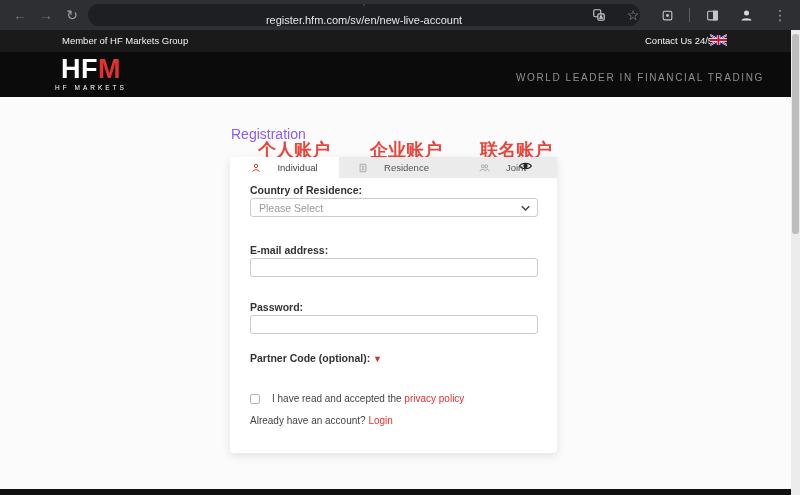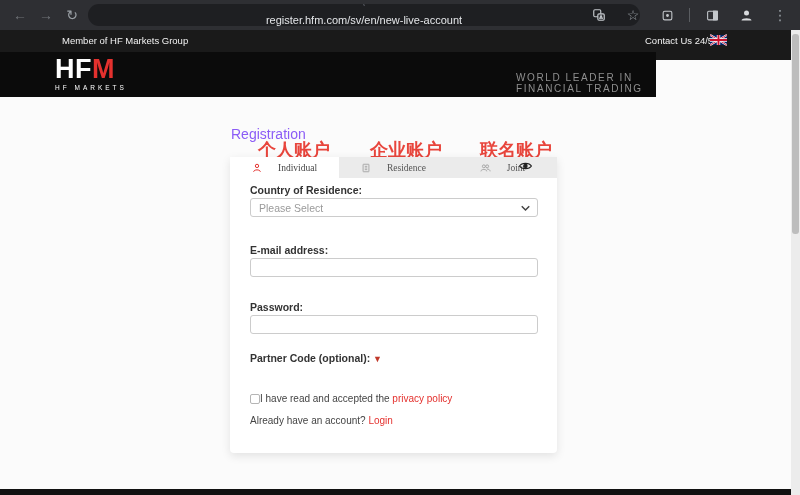--- a/index.html
+++ b/index.html
@@ -20,56 +20,56 @@
   .chrome-right { position:absolute; right:4px; top:0; height:30px;
     display:flex; align-items:center; gap:10px; padding-right:4px; }
   .vdiv { width:1px; height:14px; background:#5a5d61; }
 
   
   .topstrip { position:absolute; left:0; top:30px; width:791px; height:30px;
     background:#1a1a1a; color:#fff; }
   .member { position:absolute; left:62px; top:5px; font-size:9.5px; color:#f2f2f2; }
   .contact { position:absolute; left:645px; top:5px; font-size:9.5px; color:#f2f2f2; cursor:pointer; }
   .flag { position:absolute; left:710px; top:4px; width:17px; height:12px; cursor:pointer; }
-  .headband { position:absolute; left:0; top:52px; width:656px; height:45px; background:#0b0b0b; }
+  .headband { position:absolute; left:0; top:52px; width:791px; height:45px; background:#0b0b0b;text-align:center; }
   .logo { position:absolute; left:55px; top:4px; cursor:pointer; }
   .logo-main { font-size:27px; font-weight:800; letter-spacing:0.5px; line-height:27px; color:#fff; }
   .logo-m { color:#e4312e; }
   .logo-sub { font-size:6.5px; letter-spacing:3px; color:#fff; margin-top:1px; }
   .tagline { position:absolute; left:516px; top:20px; font-size:10px;
     letter-spacing:1.6px; color:#8f8f8f; }
 
   
   .content { position:absolute; left:0; top:97px; width:791px; height:392px; background:#fbfbfb; }
   .reg-title { position:absolute; left:231px; top:126px; font-size:14px; color:#8b5cf6; }
   .cn-note { position:absolute; top:138px; font-size:18px; font-weight:600;
     color:#e8453c; white-space:nowrap; }
   .cn-1 { left:258px; } .cn-2 { left:370px;font-family:Liberation Mono, monospace; } .cn-3 { left:480px; }
 
   .card { position:absolute; left:230px; top:157px; width:327px; height:296px;
     background:#fff; box-shadow:0 3px 10px rgba(0,0,0,0.10); border-radius:0 0 4px 4px; }
   .tabs { display:flex; height:21px; }
   .tab { width:109px; height:21px; display:flex; align-items:center; justify-content:center;
-    gap:16px; background:#ebebeb; font-size:9.5px; color:#555; cursor:pointer;font-family:Liberation Serif, serif; }
+    gap:16px; background:#ebebeb; font-size:9.5px; color:#555; cursor:pointer; }
   .tab.active { background:#fff; color:#444; }
   .tab svg { display:block; }
 
   .f-label { position:absolute; left:20px; font-size:10.5px; font-weight:bold; color:#333; }
   .f-input { position:absolute; left:20px; width:288px; height:19px;
     border:1px solid #ccc; border-radius:3px; background:#fff; font-size:10.5px;
     color:#333; padding:0 8px; outline:none; }
   .f-select { position:absolute; left:20px; width:288px; height:19px;
     border:1px solid #ccc; border-radius:3px; background:#fff; display:flex;
     align-items:center; padding:0 8px; font-size:10.5px; color:#9a9a9a; cursor:pointer; }
   .f-select svg { position:absolute; right:7px; top:6px; }
   .eye { position:absolute; left:519px; top:161px; cursor:pointer; }
   .partner-row { position:absolute; left:20px; top:195px; font-size:10.5px;
     font-weight:bold; color:#333; cursor:pointer; }
   .partner-caret { color:#c0392b; font-size:9px; }
-  .chk-row { position:absolute; left:20px; top:236px; display:flex; align-items:center; gap:0; }
+  .chk-row { position:absolute; left:20px; top:236px; display:flex; align-items:center; gap:12px; }
   .chk-box { width:10px; height:10px; border:1px solid #b5b5b5; border-radius:2px;
     background:#fff; cursor:pointer; }
   .chk-text { font-size:10px; color:#444; }
   .red-link { color:#e4312e; cursor:pointer; }
   .login-row { position:absolute; left:20px; top:258px; font-size:10px; color:#444; }
 
   
   .footer-bar { position:absolute; left:0; top:489px; width:791px; height:6px; background:#111; }
   .scrollbar { position:absolute; left:791px; top:30px; width:9px; height:465px; background:#ececec; }
   .scroll-thumb { position:absolute; left:1px; top:4px; width:7px; height:200px;

